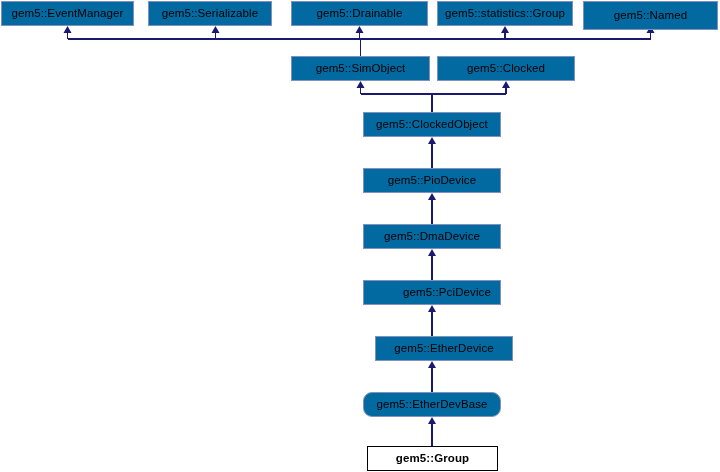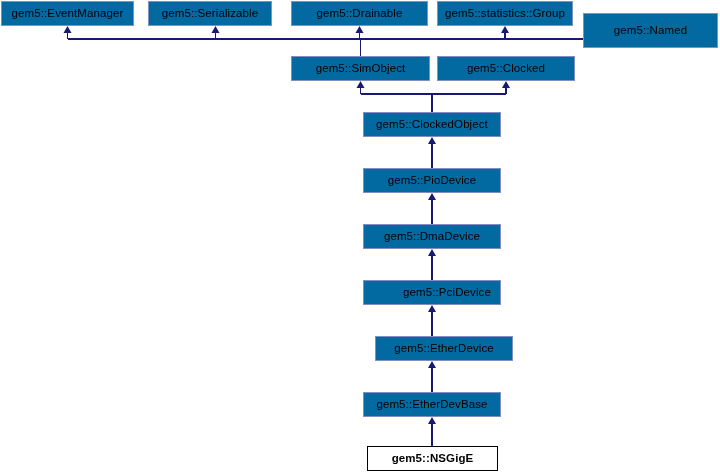--- a/index.html
+++ b/index.html
@@ -90,21 +90,21 @@
       </div>
       <div class="node" style="left: 148px; top: 1px; width: 124px; height: 25px;">
         <span class="node-label">gem5::Serializable</span>
       </div>
       <div class="node" style="left: 291px; top: 1px; width: 137px; height: 25px;">
         <span class="node-label">gem5::Drainable</span>
       </div>
       <div class="node" style="left: 437px; top: 1px; width: 136px; height: 25px;">
         <span class="node-label">gem5::statistics::Group</span>
       </div>
-      <div class="node" style="left: 583px; top: 13px; width: 135px; height: 35px; text-align: right;">
+      <div class="node" style="left: 583px; top: 1px; width: 135px; height: 29px; text-align: right;">
         <span class="node-label">gem5::Named</span>
       </div>
       <div class="node" style="left: 291px; top: 56px; width: 139px; height: 25px;">
         <span class="node-label">gem5::SimObject</span>
       </div>
       <div class="node" style="left: 437px; top: 56px; width: 138px; height: 25px;">
         <span class="node-label">gem5::Clocked</span>
       </div>
       <div class="node" style="left: 363px; top: 112px; width: 138px; height: 25px;">
         <span class="node-label">gem5::ClockedObject</span>
@@ -114,20 +114,20 @@
       </div>
       <div class="node" style="left: 363px; top: 224px; width: 138px; height: 25px;">
         <span class="node-label">gem5::DmaDevice</span>
       </div>
       <div class="node" style="left: 363px; top: 280px; width: 138px; height: 25px; padding-left: 30px;">
         <span class="node-label">gem5::PciDevice</span>
       </div>
       <div class="node" style="left: 375px; top: 336px; width: 138px; height: 25px;">
         <span class="node-label">gem5::EtherDevice</span>
       </div>
-      <div class="node" style="left: 363px; top: 392px; width: 138px; height: 25px;">
+      <div class="node" style="left: 363px; top: 392px; width: 138px; height: 25px; border-radius: 9px;">
         <span class="node-label">gem5::EtherDevBase</span>
       </div>
       <div class="node focus" style="left: 367px; top: 446px; width: 131px; height: 25px;">
-        <span class="node-label">gem5::NSGigE</span>
+        <span class="node-label">gem5::Group</span>
       </div>
     </div>
 </div>
 
 </body></html>

